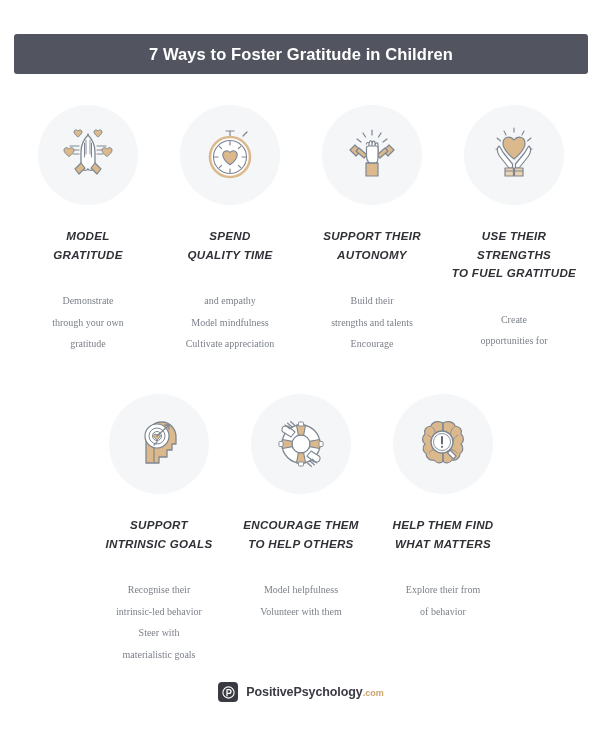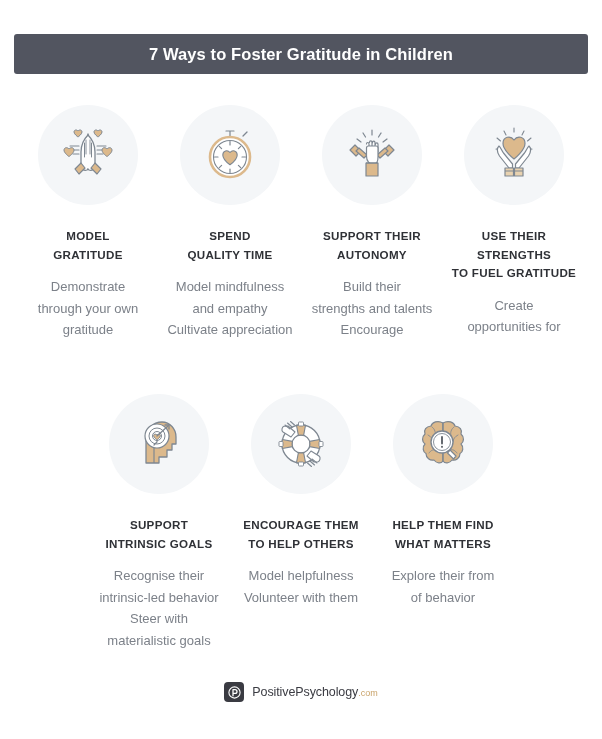--- a/index.html
+++ b/index.html
@@ -72,28 +72,30 @@
 
   .card-title {
     margin-top: 22px;
     font-size: 11.6px;
     font-weight: bold;
     color: #2f3136;
     letter-spacing: 0.3px;
     line-height: 18.5px;
     text-transform: uppercase;
     max-width: 142px;
+    font-style: italic;
   }
 
   .card-body {
-    margin-top: 12px;
-    font-size: 13px;
+    margin-top: 26px;
+    font-size: 10px;
     color: #7c8189;
     line-height: 21.5px;
     max-width: 136px;
+    font-family: Liberation Serif, serif;
   }
   .card-body div { white-space: nowrap; }
 
   
   .card.wide .card-title,
   .card.wide .card-body { max-width: 150px; }
 
   
   .footer {
     position: absolute;
@@ -110,21 +112,21 @@
     height: 20px;
     border-radius: 4px;
     background: #3a3b42;
     display: flex;
     align-items: center;
     justify-content: center;
   }
   .logo-text {
     font-size: 12.5px;
     color: #3a3b42;
-    font-weight: normal;
+    font-weight: bold;
     letter-spacing: -0.1px;
   }
   .logo-tld {
     font-size: 9px;
     color: #c9a36a;
     letter-spacing: 0;
   }
 </style>
 </head>
 <body>
@@ -194,22 +196,22 @@
             <path d="M43.7 45.7 L41.4 43.4"></path>
           </g>
           <path d="M33 30.5 C30.6 27.5 25.8 28.5 25.8 33 C25.8 37.6 33 42.8 33 42.8 C33 42.8 40.2 37.6 40.2 33 C40.2 28.5 35.4 27.5 33 30.5 Z" fill="#dcb98c" stroke="#7e8791" stroke-width="1.1" stroke-linejoin="round"></path>
         </svg>
       </div>
       <div class="card-title">
         <div>SPEND</div>
         <div>QUALITY TIME</div>
       </div>
       <div class="card-body">
+        <div>and empathy</div>
         <div>Model mindfulness</div>
-        <div>and empathy</div>
         <div>Cultivate appreciation</div>
       </div>
     </div>
 
     <div class="card">
       <div class="icon-circle">
         <svg width="66" height="66" viewBox="0 0 66 66">
           <g stroke="#7e8791" stroke-width="1.2" stroke-linecap="round" fill="none">
             <path d="M33 8 L33 13"></path>
             <path d="M24 11 L26.5 15"></path>

